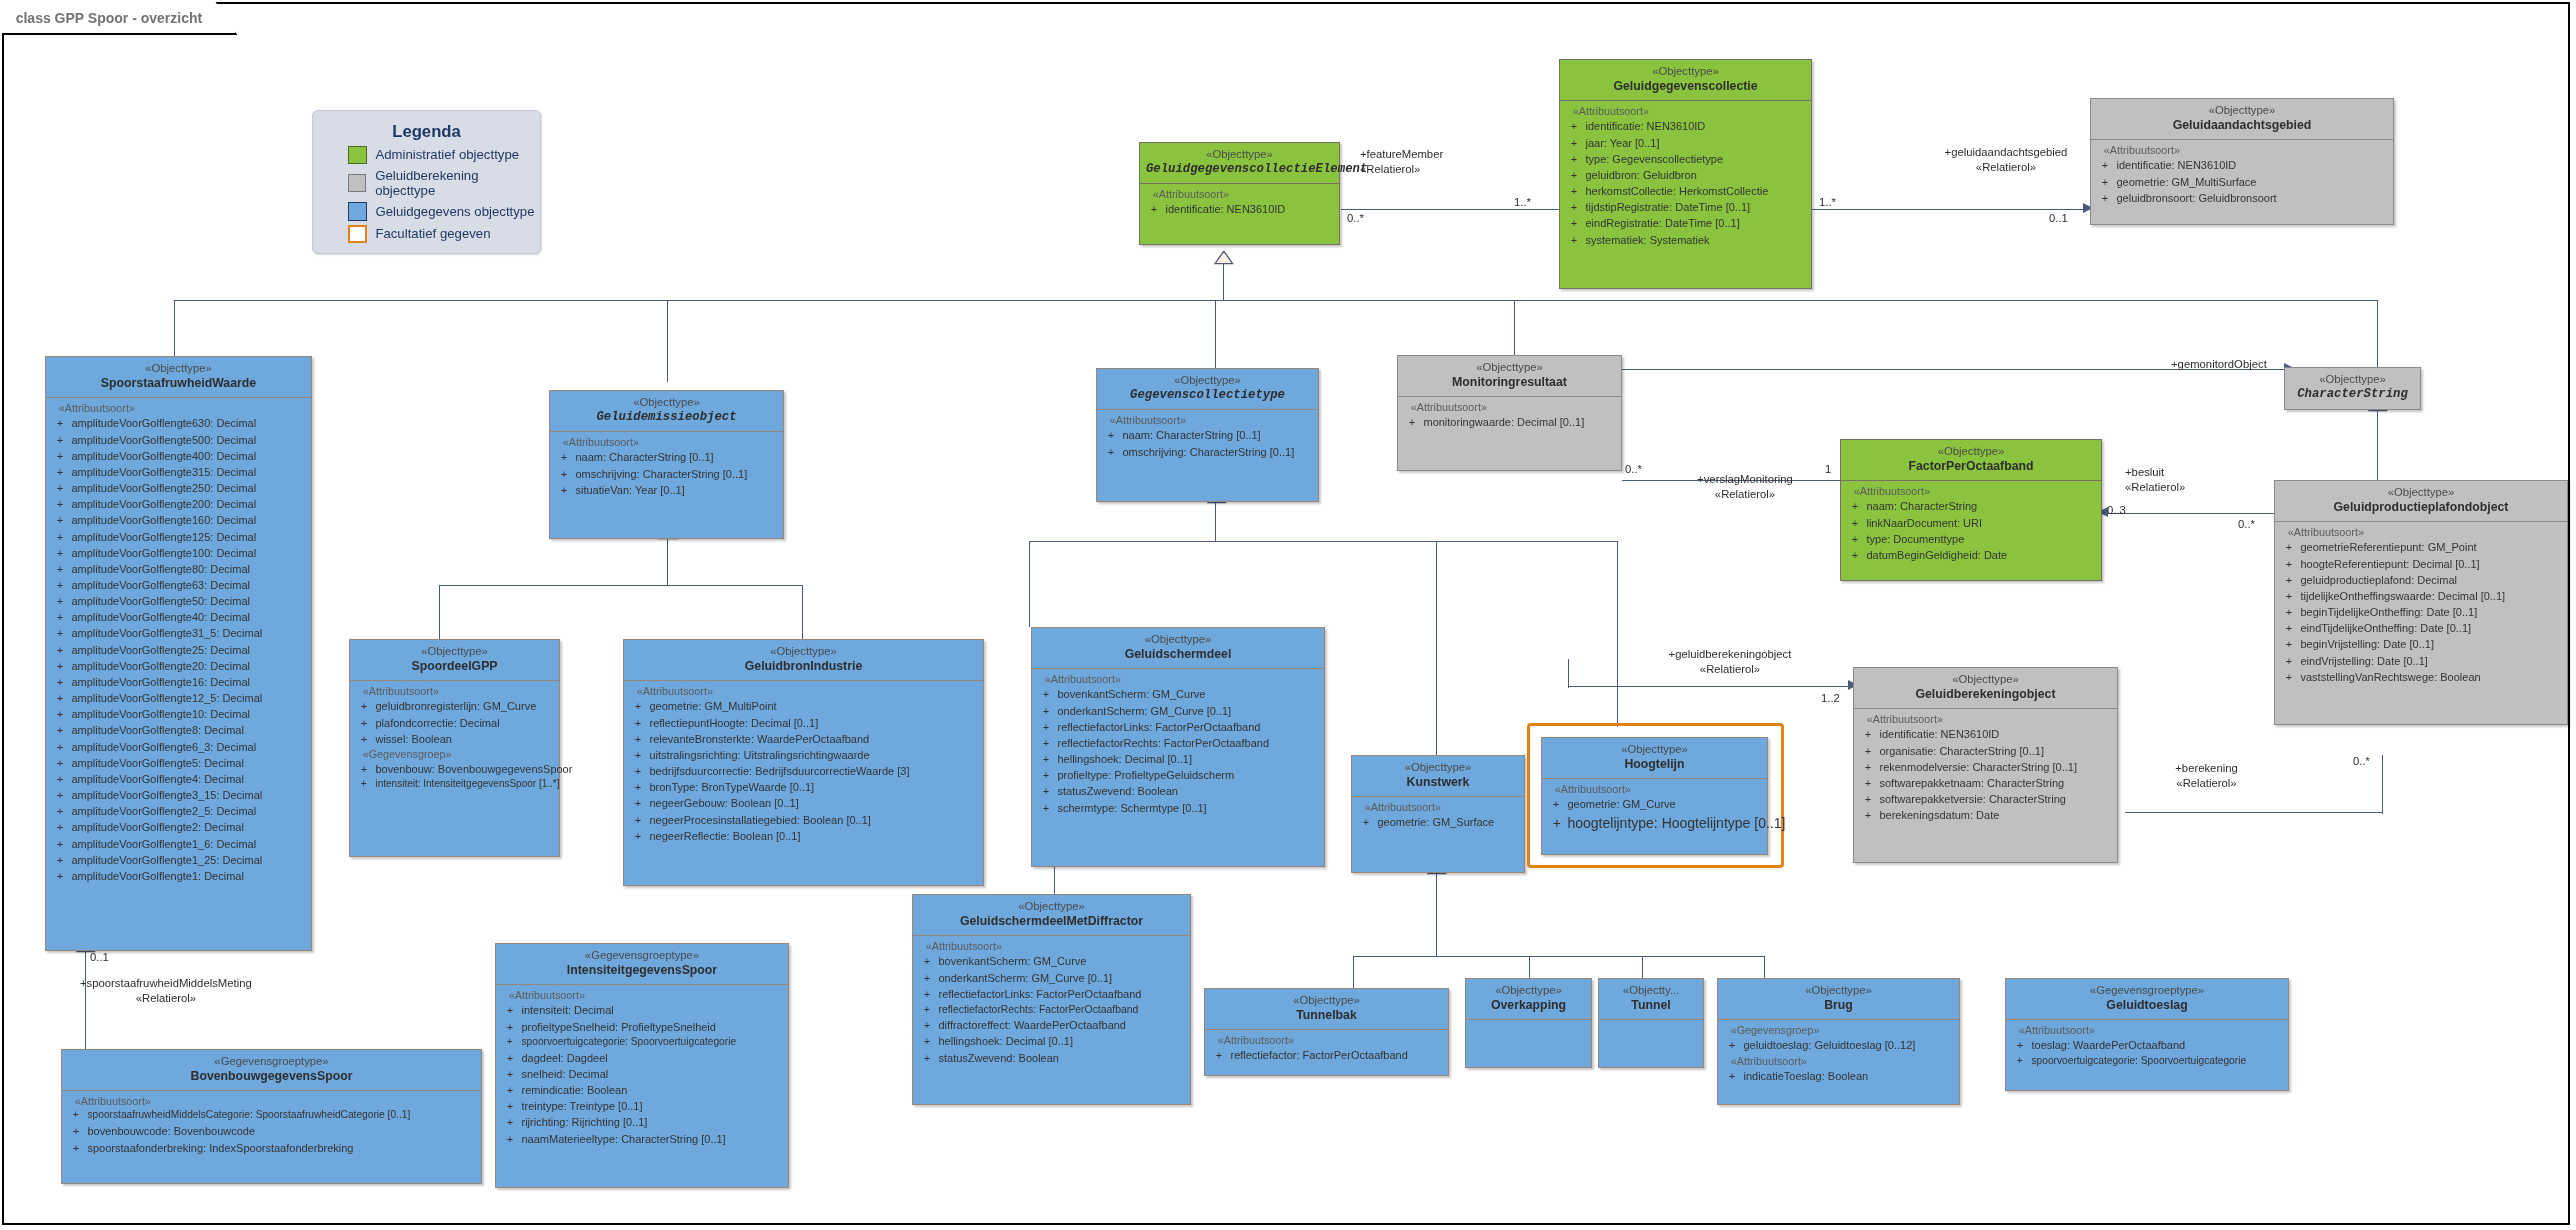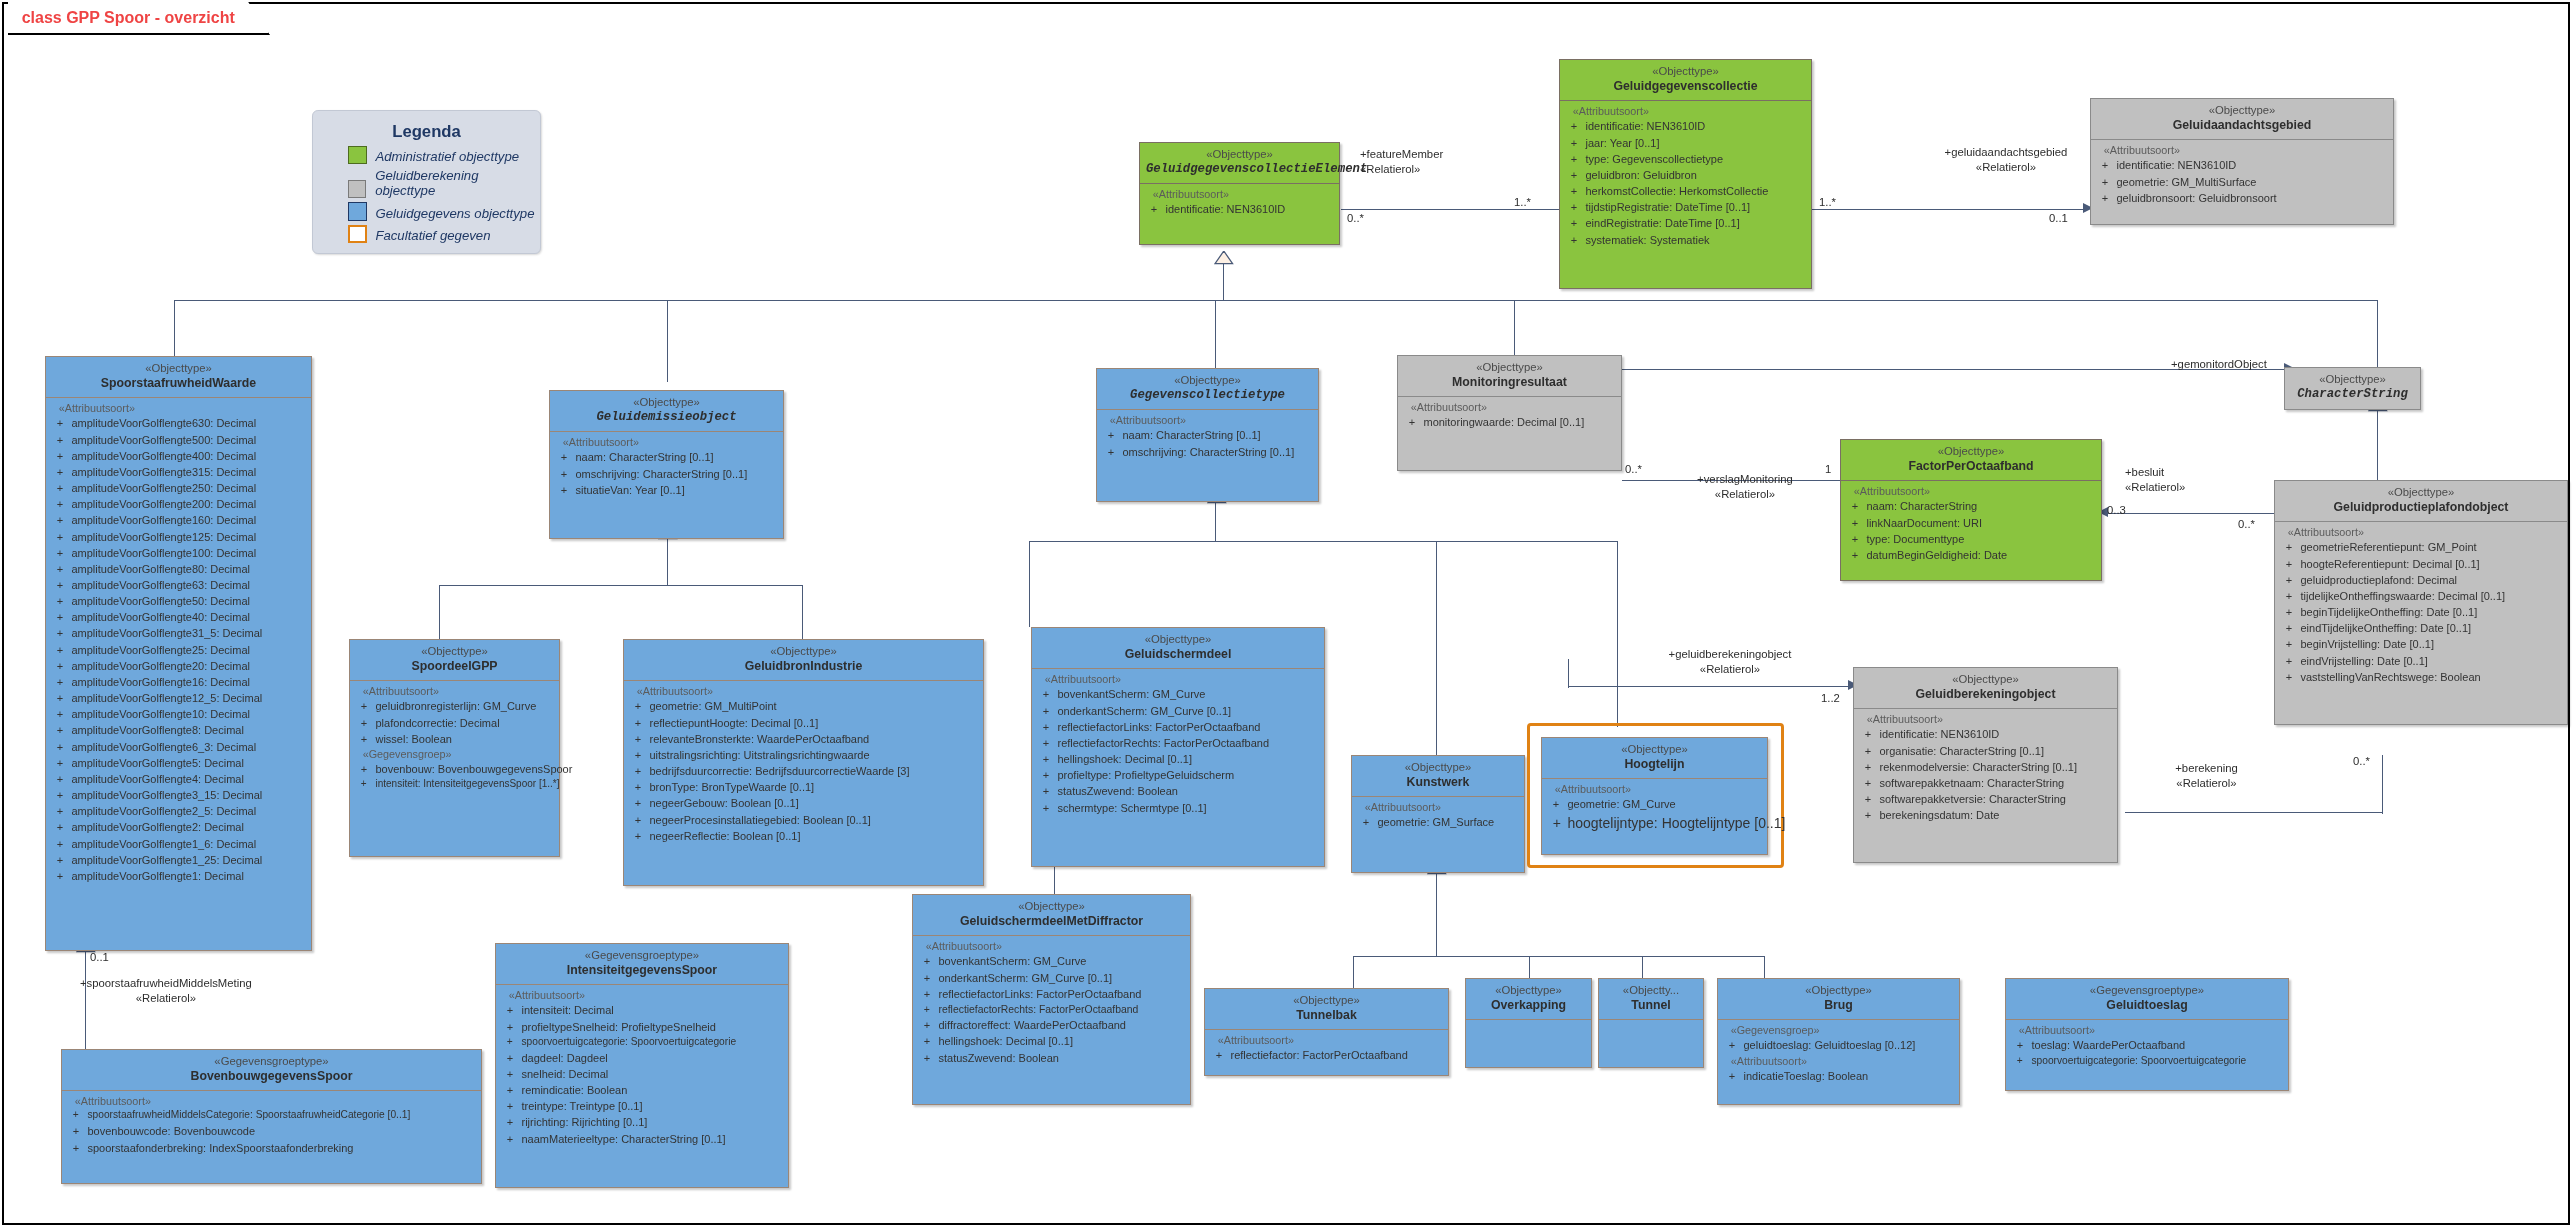--- a/index.html
+++ b/index.html
@@ -1,29 +1,29 @@
 <!DOCTYPE html>
 <html><head>
 <meta charset="utf-8">
 <style>
   html,body{margin:0;padding:0;background:#ffffff;}
   body{font-family:"Liberation Sans",sans-serif;}
   #canvas{position:relative;width:2576px;height:1230px;background:#ffffff;overflow:hidden;}
 
   
   #frame{position:absolute;left:2px;top:2px;width:2568px;height:1223px;border:2px solid #000;box-sizing:border-box;}
-  #frame-tab{position:absolute;left:8px;top:2px;height:33px;background:#fff;border:2px solid #000;border-top:none;border-left:none;box-sizing:border-box;
-      padding:0 33px 0 13.7px;display:flex;align-items:center;font-size:16px;font-weight:bold;color:#ef4444;
+  #frame-tab{position:absolute;left:2px;top:2px;height:33px;background:#fff;border:2px solid #000;border-top:none;border-left:none;box-sizing:border-box;
+      padding:0 33px 0 13.7px;display:flex;align-items:center;font-size:14px;font-weight:bold;color:#737373;
       clip-path:polygon(0 0,calc(100% - 21.6px) 0,100% 100%,0 100%);}
 
   
   #legend{position:absolute;left:312px;top:110px;width:227px;height:142px;background:#d7dce6;border:1px solid #c2c8d4;border-radius:5.9px;
       box-shadow:1px 1px 2px rgba(0,0,0,.15);}
   #legend .ttl{text-align:center;font-weight:bold;font-size:16.7px;color:#1f3864;margin-top:10.8px;}
-  #legend .row{display:flex;align-items:flex-end;margin:3.9px 0 0 35px;font-style:italic;}
+  #legend .row{display:flex;align-items:center;margin:3.9px 0 0 35px;}
   #legend .sw{width:18.6px;height:18.6px;margin-right:8.8px;box-sizing:border-box;}
   #legend .lb{font-size:13.2px;color:#1f3864;}
 
   
   .cls{position:absolute;box-sizing:border-box;box-shadow:2px 2px 2px rgba(0,0,0,.22);}
   .cls .hd{box-sizing:border-box;padding:4.9px 5.9px 5.9px 5.9px;text-align:center;line-height:1.22;}
   .cls .st{font-size:11.3px;color:#4a4a4a;font-style:normal;}
   .cls .nm{font-size:12.3px;font-weight:bold;color:#2e2e2e;}
   .cls .nm.abs{font-style:italic;font-family:Liberation Mono, monospace;}
   .cls .bd{box-sizing:border-box;padding:3.9px 4.9px 5.9px 4.9px;}

